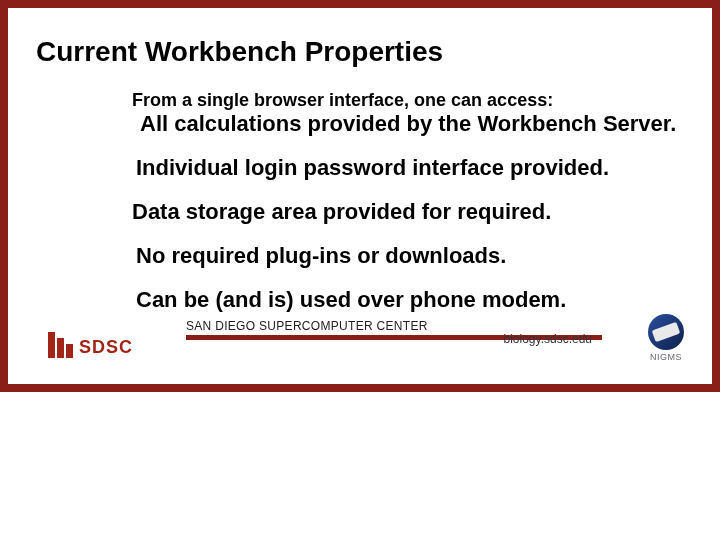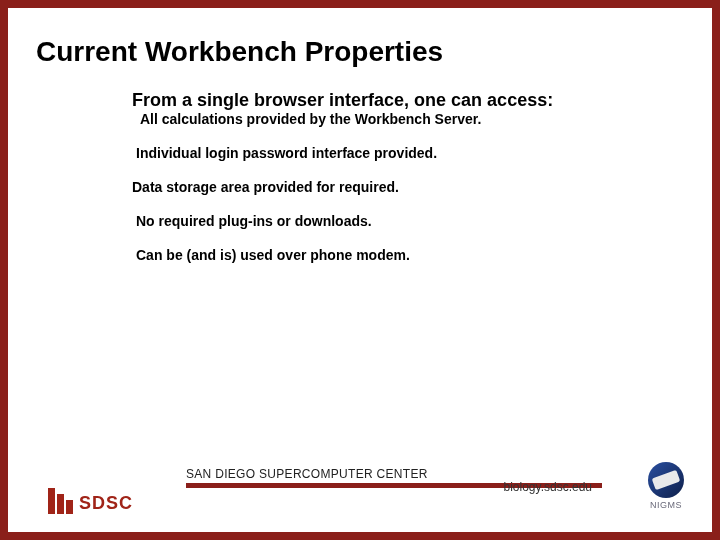--- a/index.html
+++ b/index.html
@@ -1,30 +1,30 @@
 <!DOCTYPE html>
 <html><head>
   <meta charset="utf-8">
   <style>
     * { margin: 0; padding: 0; box-sizing: border-box; }
     html, body { width: 720px; height: 540px; font-family: Arial, Helvetica, sans-serif; background: #fff; color: #000; }
-    .slide { width: 720px; height: 540px; position: relative; border: 8px solid #8a1f1a; padding: 0; background: #fff; }
+    .slide { width: 720px; height: 392px; position: relative; border: 8px solid #8a1f1a; padding: 0; background: #fff; }
     .inner { position: absolute; left: 28px; right: 28px; top: 28px; bottom: 20px; }
     .title { font-size: 28px; font-weight: bold; margin-bottom: 22px; }
     .body { margin-left: 96px; }
     .lead { font-size: 18px; font-weight: bold; }
     .bullets { list-style: none; margin-left: 48px; margin-bottom: 24px; }
     .bullets li { font-size: 18px; font-weight: bold; line-height: 1.35; position: relative; padding-left: 24px; }
     .bullets li::before { content: ""; position: absolute; left: 0; top: 8px; width: 7px; height: 7px; background: #000; border-radius: 50%; }
-    .para { font-size: 14px; font-weight: bold; margin-bottom: 18px; }
+    .para { font-size: 22px; font-weight: bold; margin-bottom: 18px; }
     .p-indent-a { margin-left: 8px; }
     .p-indent-b { margin-left: 4px; }
     .p-indent-c { margin-left: 0px; }
     .footer { position: absolute; left: 28px; right: 28px; bottom: 14px; height: 56px; }
-    .sdsc-logo { position: absolute; left: 12px; bottom: 4px; display: flex; align-items: flex-end; gap: 2px; }
+    .sdsc-logo { position: absolute; left: 12px; bottom: 12px; display: flex; align-items: flex-end; gap: 2px; }
     .sdsc-logo .bars { display: flex; gap: 2px; align-items: flex-end; margin-right: 4px; }
     .sdsc-logo .bars span { display: block; width: 7px; background: #a02418; }
     .sdsc-logo .bars .b1 { height: 26px; }
     .sdsc-logo .bars .b2 { height: 20px; }
     .sdsc-logo .bars .b3 { height: 14px; }
     .sdsc-logo .text { font-weight: bold; color: #a02418; letter-spacing: 1px; font-size: 18px; }
     .center-line { position: absolute; left: 150px; right: 82px; bottom: 30px; }
     .center-title { font-size: 12px; font-weight: normal; letter-spacing: 0.3px; margin-bottom: 2px; color: #222; }
     .red-rule { height: 5px; background: #8a1f1a; }
     .biosite { position: absolute; right: 92px; bottom: 24px; font-size: 12px; color: #333; }

